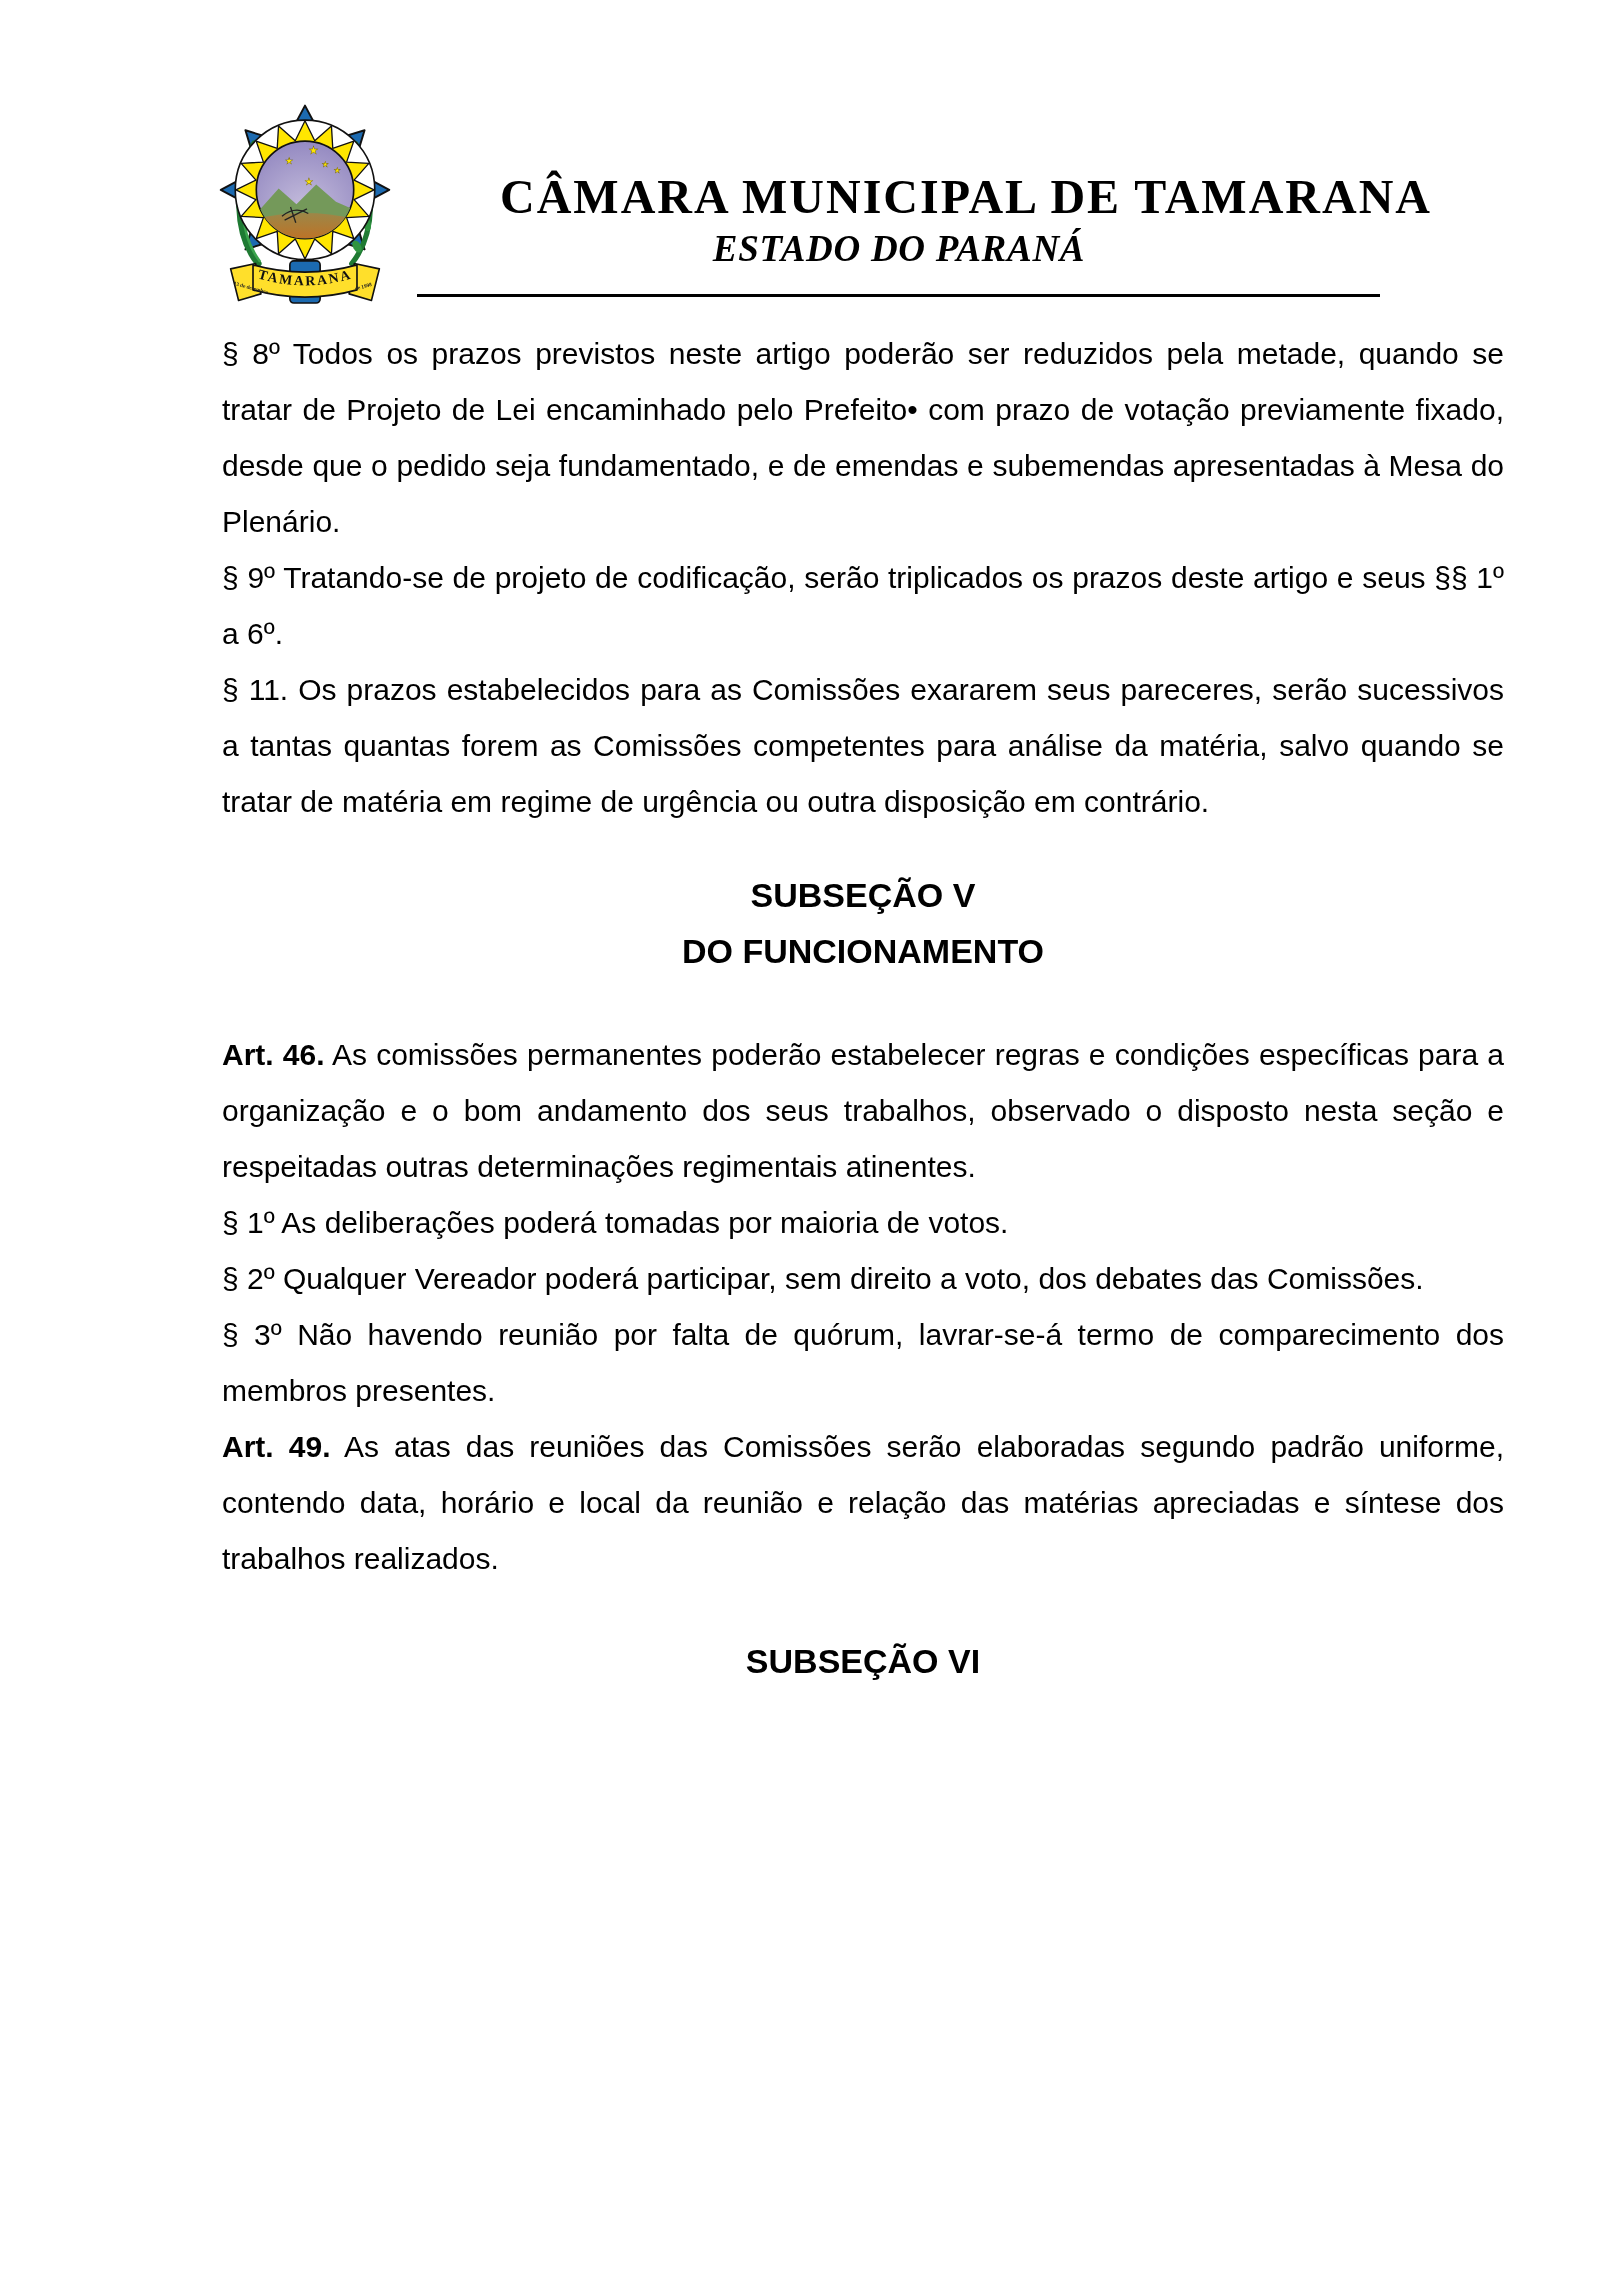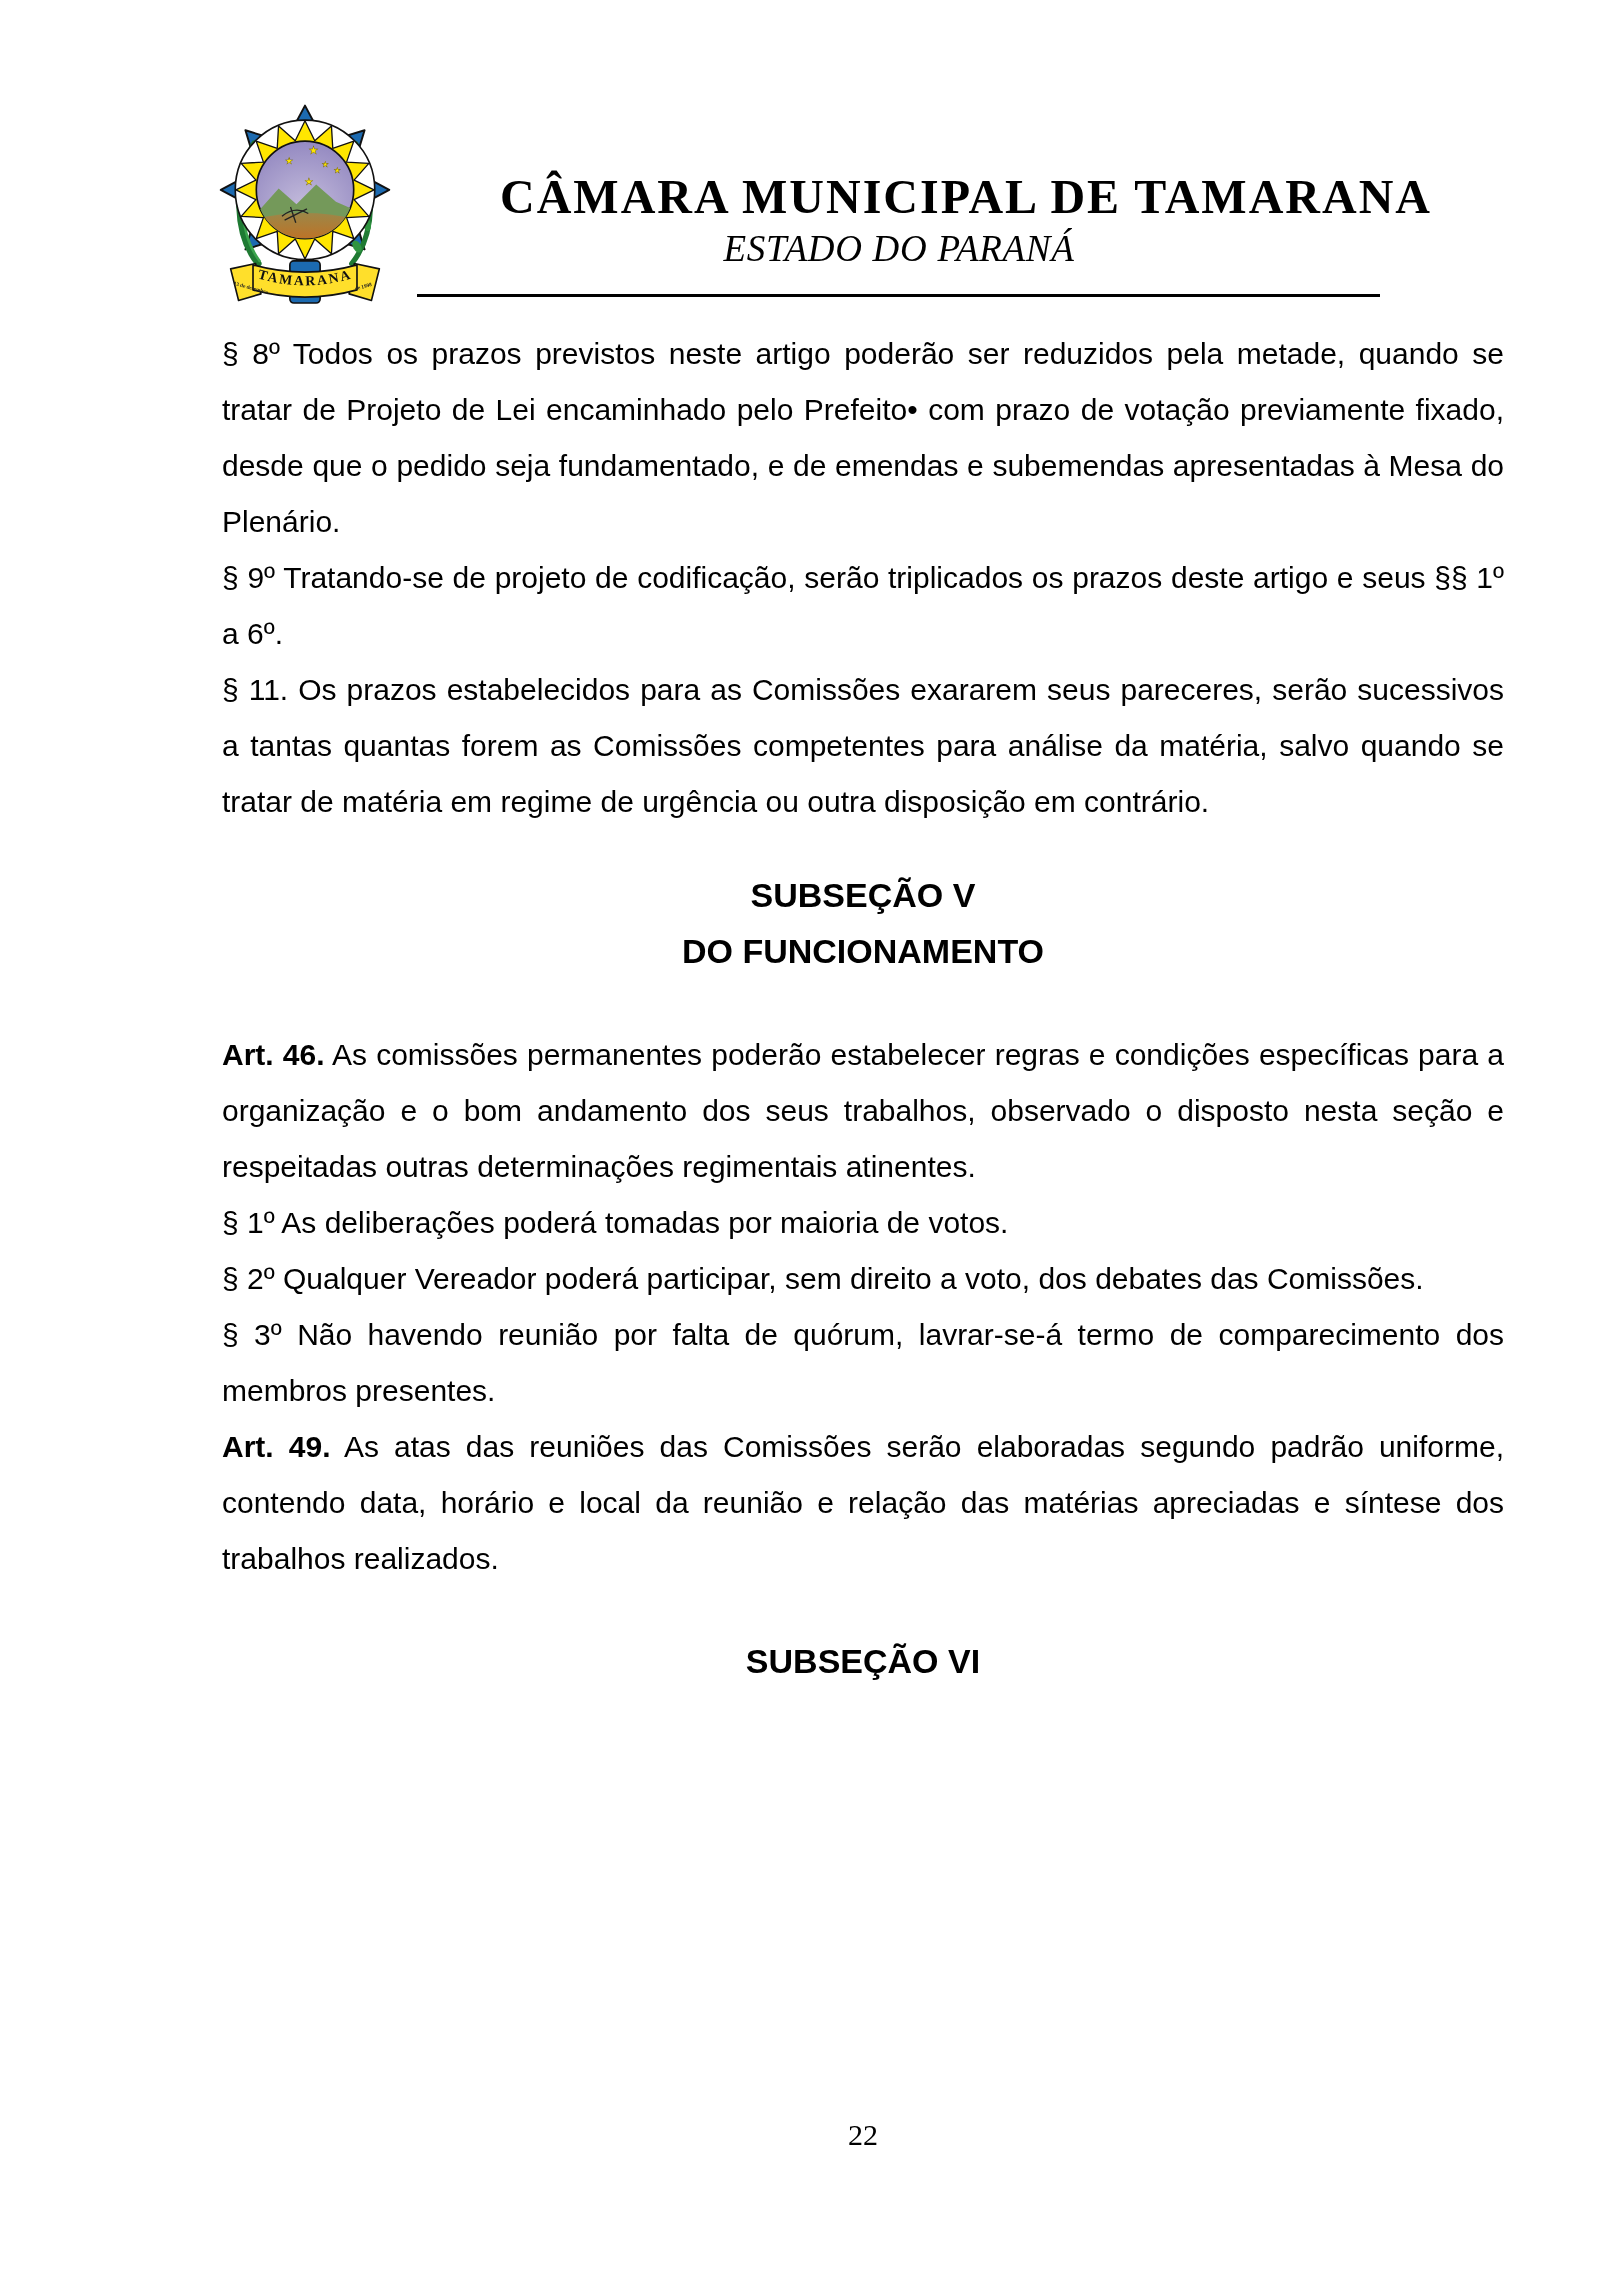--- a/index.html
+++ b/index.html
@@ -18,21 +18,21 @@
     text-align: right;
     font-family: "Liberation Serif", serif;
     font-weight: bold;
     font-size: 48px; line-height: 1; letter-spacing: 2px;
     white-space: nowrap;
   }
   .org-subtitle {
     position: absolute; left: 366px; top: 230px; width: 1066px;
     text-align: center;
     font-family: "Liberation Serif", serif;
-    font-weight: normal; font-style: italic;
+    font-weight: bold; font-style: italic;
     font-size: 37px; line-height: 1; letter-spacing: 0.7px;
   }
   .header-rule {
     position: absolute; left: 417px; top: 294px;
     width: 963px; height: 2.6px; background: #000;
   }
   .column {
     position: absolute; left: 222px; top: 326px; width: 1282px;
     font-size: 30px; line-height: 56px;
     text-align: justify;
@@ -144,16 +144,15 @@
     <p><span class="lbl"></span><span>§ 1º As deliberações poderá tomadas por maioria de votos.</span></p>
     <p><span class="lbl"></span><span>§ 2º Qualquer Vereador poderá participar, sem direito a voto, dos debates das Comissões.</span></p>
     <p><span class="lbl"></span><span>§ 3º Não havendo reunião por falta de quórum, lavrar-se-á termo de comparecimento dos membros presentes.</span></p>
     <p><span class="lbl">Art. 49.</span><span> As atas das reuniões das Comissões serão elaboradas segundo padrão uniforme, contendo data, horário e local da reunião e relação das matérias apreciadas e síntese dos trabalhos realizados.</span></p>
 
     <div class="section-heading h3">
       <div>SUBSEÇÃO VI</div>
     </div>
   </main>
 
-  <div class="pagenum">22</div>
 
 </div>
 
 
 </body></html>

